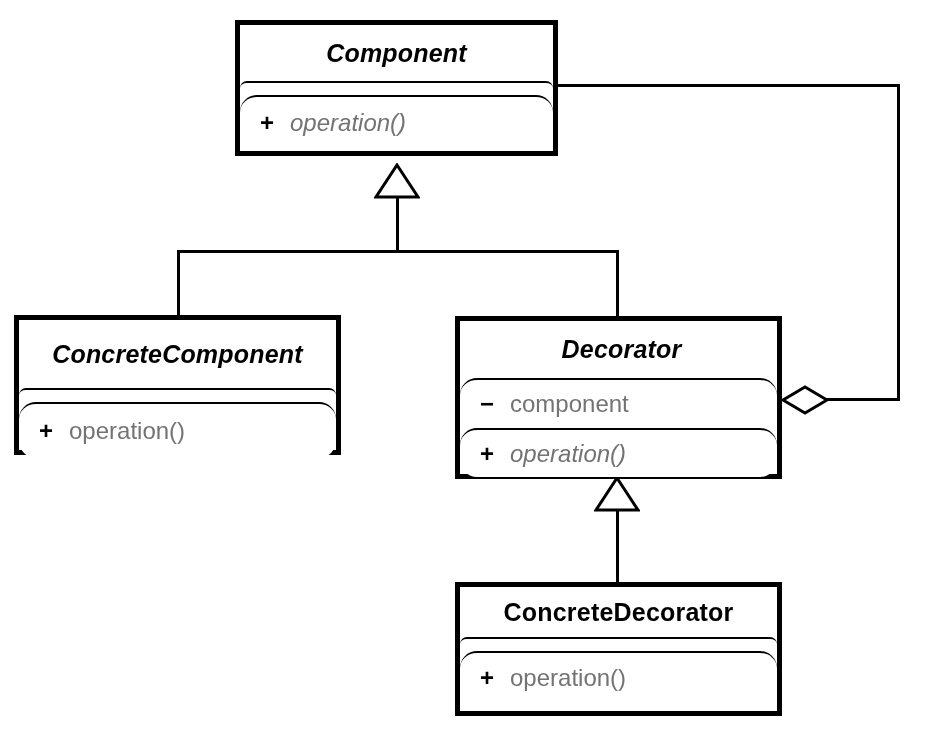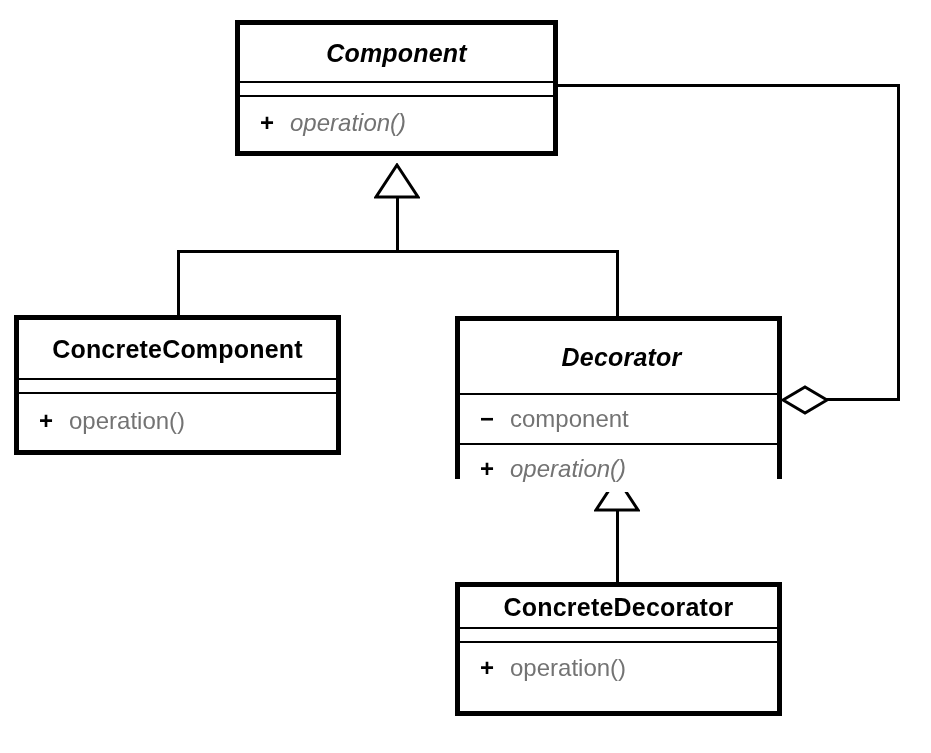--- a/index.html
+++ b/index.html
@@ -24,20 +24,21 @@
     box-sizing: border-box;
     background: #ffffff;
     border: 5px solid #000000;
     z-index: 5;
   }
   .compartment {
     box-sizing: border-box;
     background: #ffffff;
     display: flex;
     align-items: center;
+    border-radius: 17px;
   }
   .compartment.name-compartment {
     justify-content: center;
   }
   .compartment.divider-top {
     border-top: 2px solid #000000;
   }
   .class-name {
     font-size: 25px;
     font-weight: bold;
@@ -134,52 +135,52 @@
     <div class="compartment divider-top empty-compartment"></div>
     <div class="compartment divider-top" style="height:54px;">
       <div class="member-row">
         <span class="member-visibility">+</span>
         <span class="member-text abstract">operation()</span>
       </div>
     </div>
   </div>
 
   <div class="uml-class" style="left:14px; top:315px; width:327px; height:140px;">
-    <div class="compartment name-compartment" style="height:58px;">
+    <div class="compartment name-compartment" style="height:68px;font-style:italic;">
       <span class="class-name">ConcreteComponent</span>
     </div>
     <div class="compartment divider-top empty-compartment"></div>
     <div class="compartment divider-top" style="height:56px;">
       <div class="member-row">
         <span class="member-visibility">+</span>
         <span class="member-text">operation()</span>
       </div>
     </div>
   </div>
 
   <div class="uml-class" style="left:455px; top:316px; width:327px; height:163px;">
-    <div class="compartment name-compartment" style="height:72px;padding-left:6px;">
+    <div class="compartment name-compartment" style="height:57px;padding-left:6px;">
       <span class="class-name abstract">Decorator</span>
     </div>
     <div class="compartment divider-top" style="height:50px;">
       <div class="member-row">
         <span class="member-visibility">−</span>
         <span class="member-text">component</span>
       </div>
     </div>
     <div class="compartment divider-top" style="height:49px;">
       <div class="member-row">
         <span class="member-visibility">+</span>
         <span class="member-text abstract">operation()</span>
       </div>
     </div>
   </div>
 
   <div class="uml-class" style="left:455px; top:582px; width:327px; height:134px;">
-    <div class="compartment name-compartment" style="height:40px;">
+    <div class="compartment name-compartment" style="height:50px;">
       <span class="class-name">ConcreteDecorator</span>
     </div>
     <div class="compartment divider-top empty-compartment"></div>
     <div class="compartment divider-top" style="height:51px;">
       <div class="member-row">
         <span class="member-visibility">+</span>
         <span class="member-text">operation()</span>
       </div>
     </div>
   </div>

